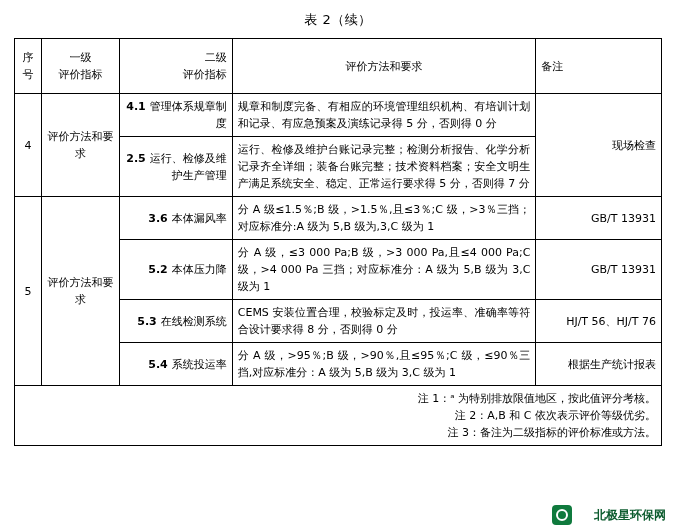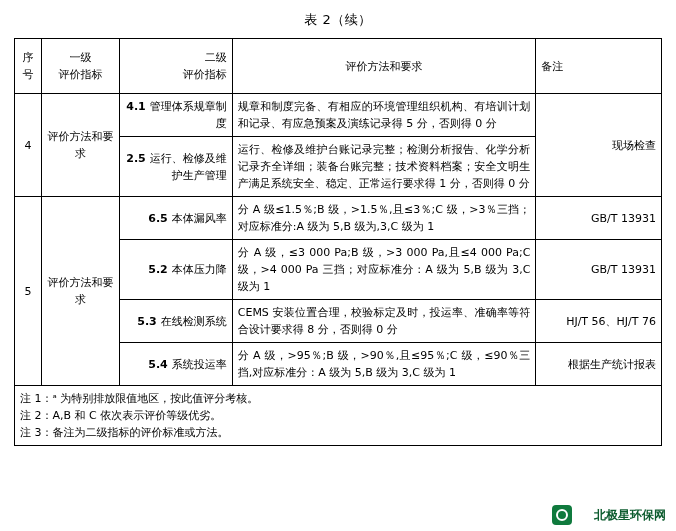--- a/index.html
+++ b/index.html
@@ -73,21 +73,21 @@
   }
   .remark {
     text-align: right;
     font-size: 11px;
     line-height: 17px;
   }
   .notes td {
     font-size: 11px;
     line-height: 20px;
     padding: 5px 10px 6px 10px;
-    text-align: left;
+    text-align: right;
   }
   .notes div {
     white-space: nowrap;
   }
   .watermark {
     position: absolute;
     right: 10px;
     bottom: 6px;
     display: flex;
     align-items: center;
@@ -153,28 +153,28 @@
         <td class="c-l2 l2cell">
           <span class="num">4.1</span><span>管理体系规章制度</span>
         </td>
         <td class="c-method method">规章和制度完备、有相应的环境管理组织机构、有培训计划和记录、有应急预案及演练记录得 5 分，否则得 0 分</td>
         <td class="c-remark remark" rowspan="2">现场检查</td>
       </tr>
       <tr>
         <td class="c-l2 l2cell">
           <span class="num">2.5</span><span>运行、检修及维护生产管理</span>
         </td>
-        <td class="c-method method">运行、检修及维护台账记录完整；检测分析报告、化学分析记录齐全详细；装备台账完整；技术资料档案；安全文明生产满足系统安全、稳定、正常运行要求得 1 分，否则得 0 分</td>
+        <td class="c-method method">运行、检修及维护台账记录完整；检测分析报告、化学分析记录齐全详细；装备台账完整；技术资料档案；安全文明生产满足系统安全、稳定、正常运行要求得 5 分，否则得 7 分</td>
       </tr>
 
       <tr>
         <td class="c-seq vcenter-label" rowspan="4">5</td>
         <td class="c-l1 vcenter-label" rowspan="4">评价方法和要求</td>
         <td class="c-l2 l2cell">
-          <span class="num">6.5</span><span>本体漏风率</span>
+          <span class="num">3.6</span><span>本体漏风率</span>
         </td>
         <td class="c-method method">分 A 级≤1.5％;B 级，&gt;1.5％,且≤3％;C 级，&gt;3％三挡；对应标准分:A 级为 5,B 级为,3,C 级为 1</td>
         <td class="c-remark remark">GB/T 13931</td>
       </tr>
       <tr>
         <td class="c-l2 l2cell">
           <span class="num">5.2</span><span>本体压力降</span>
         </td>
         <td class="c-method method">分 A 级，≤3 000 Pa;B 级，&gt;3 000 Pa,且≤4 000 Pa;C 级，&gt;4 000 Pa 三挡；对应标准分：A 级为 5,B 级为 3,C 级为 1</td>
         <td class="c-remark remark">GB/T 13931</td>

